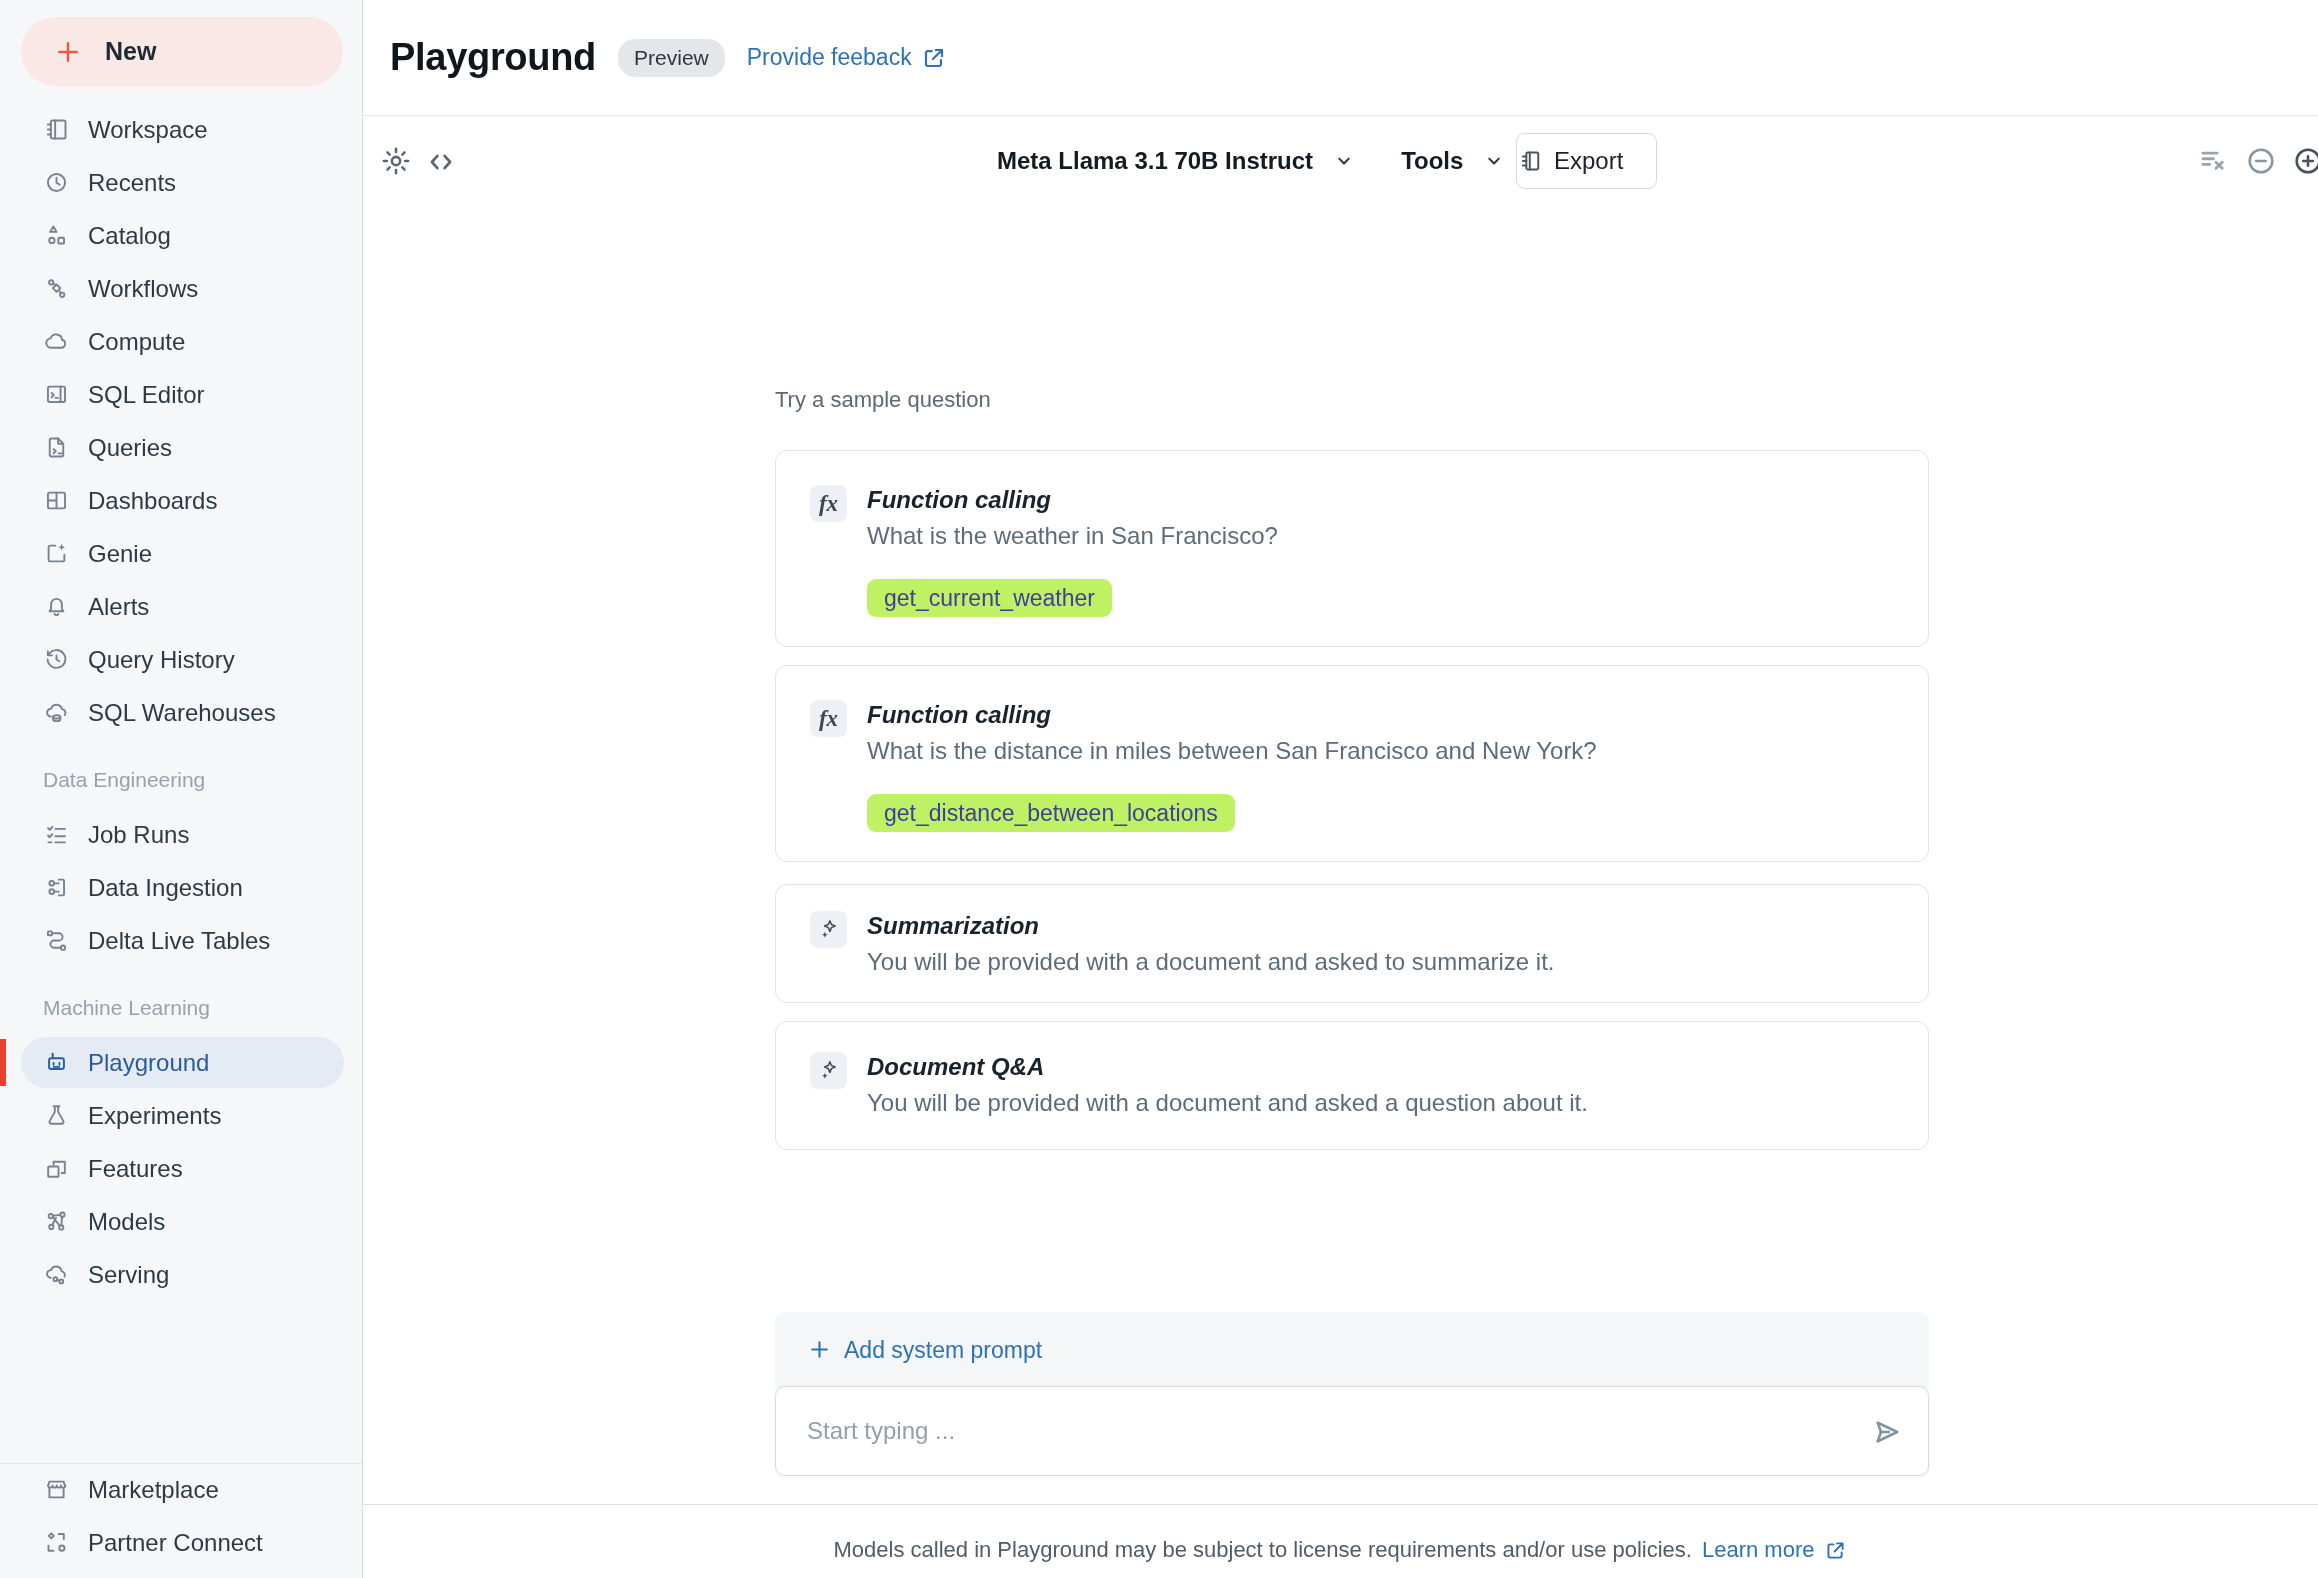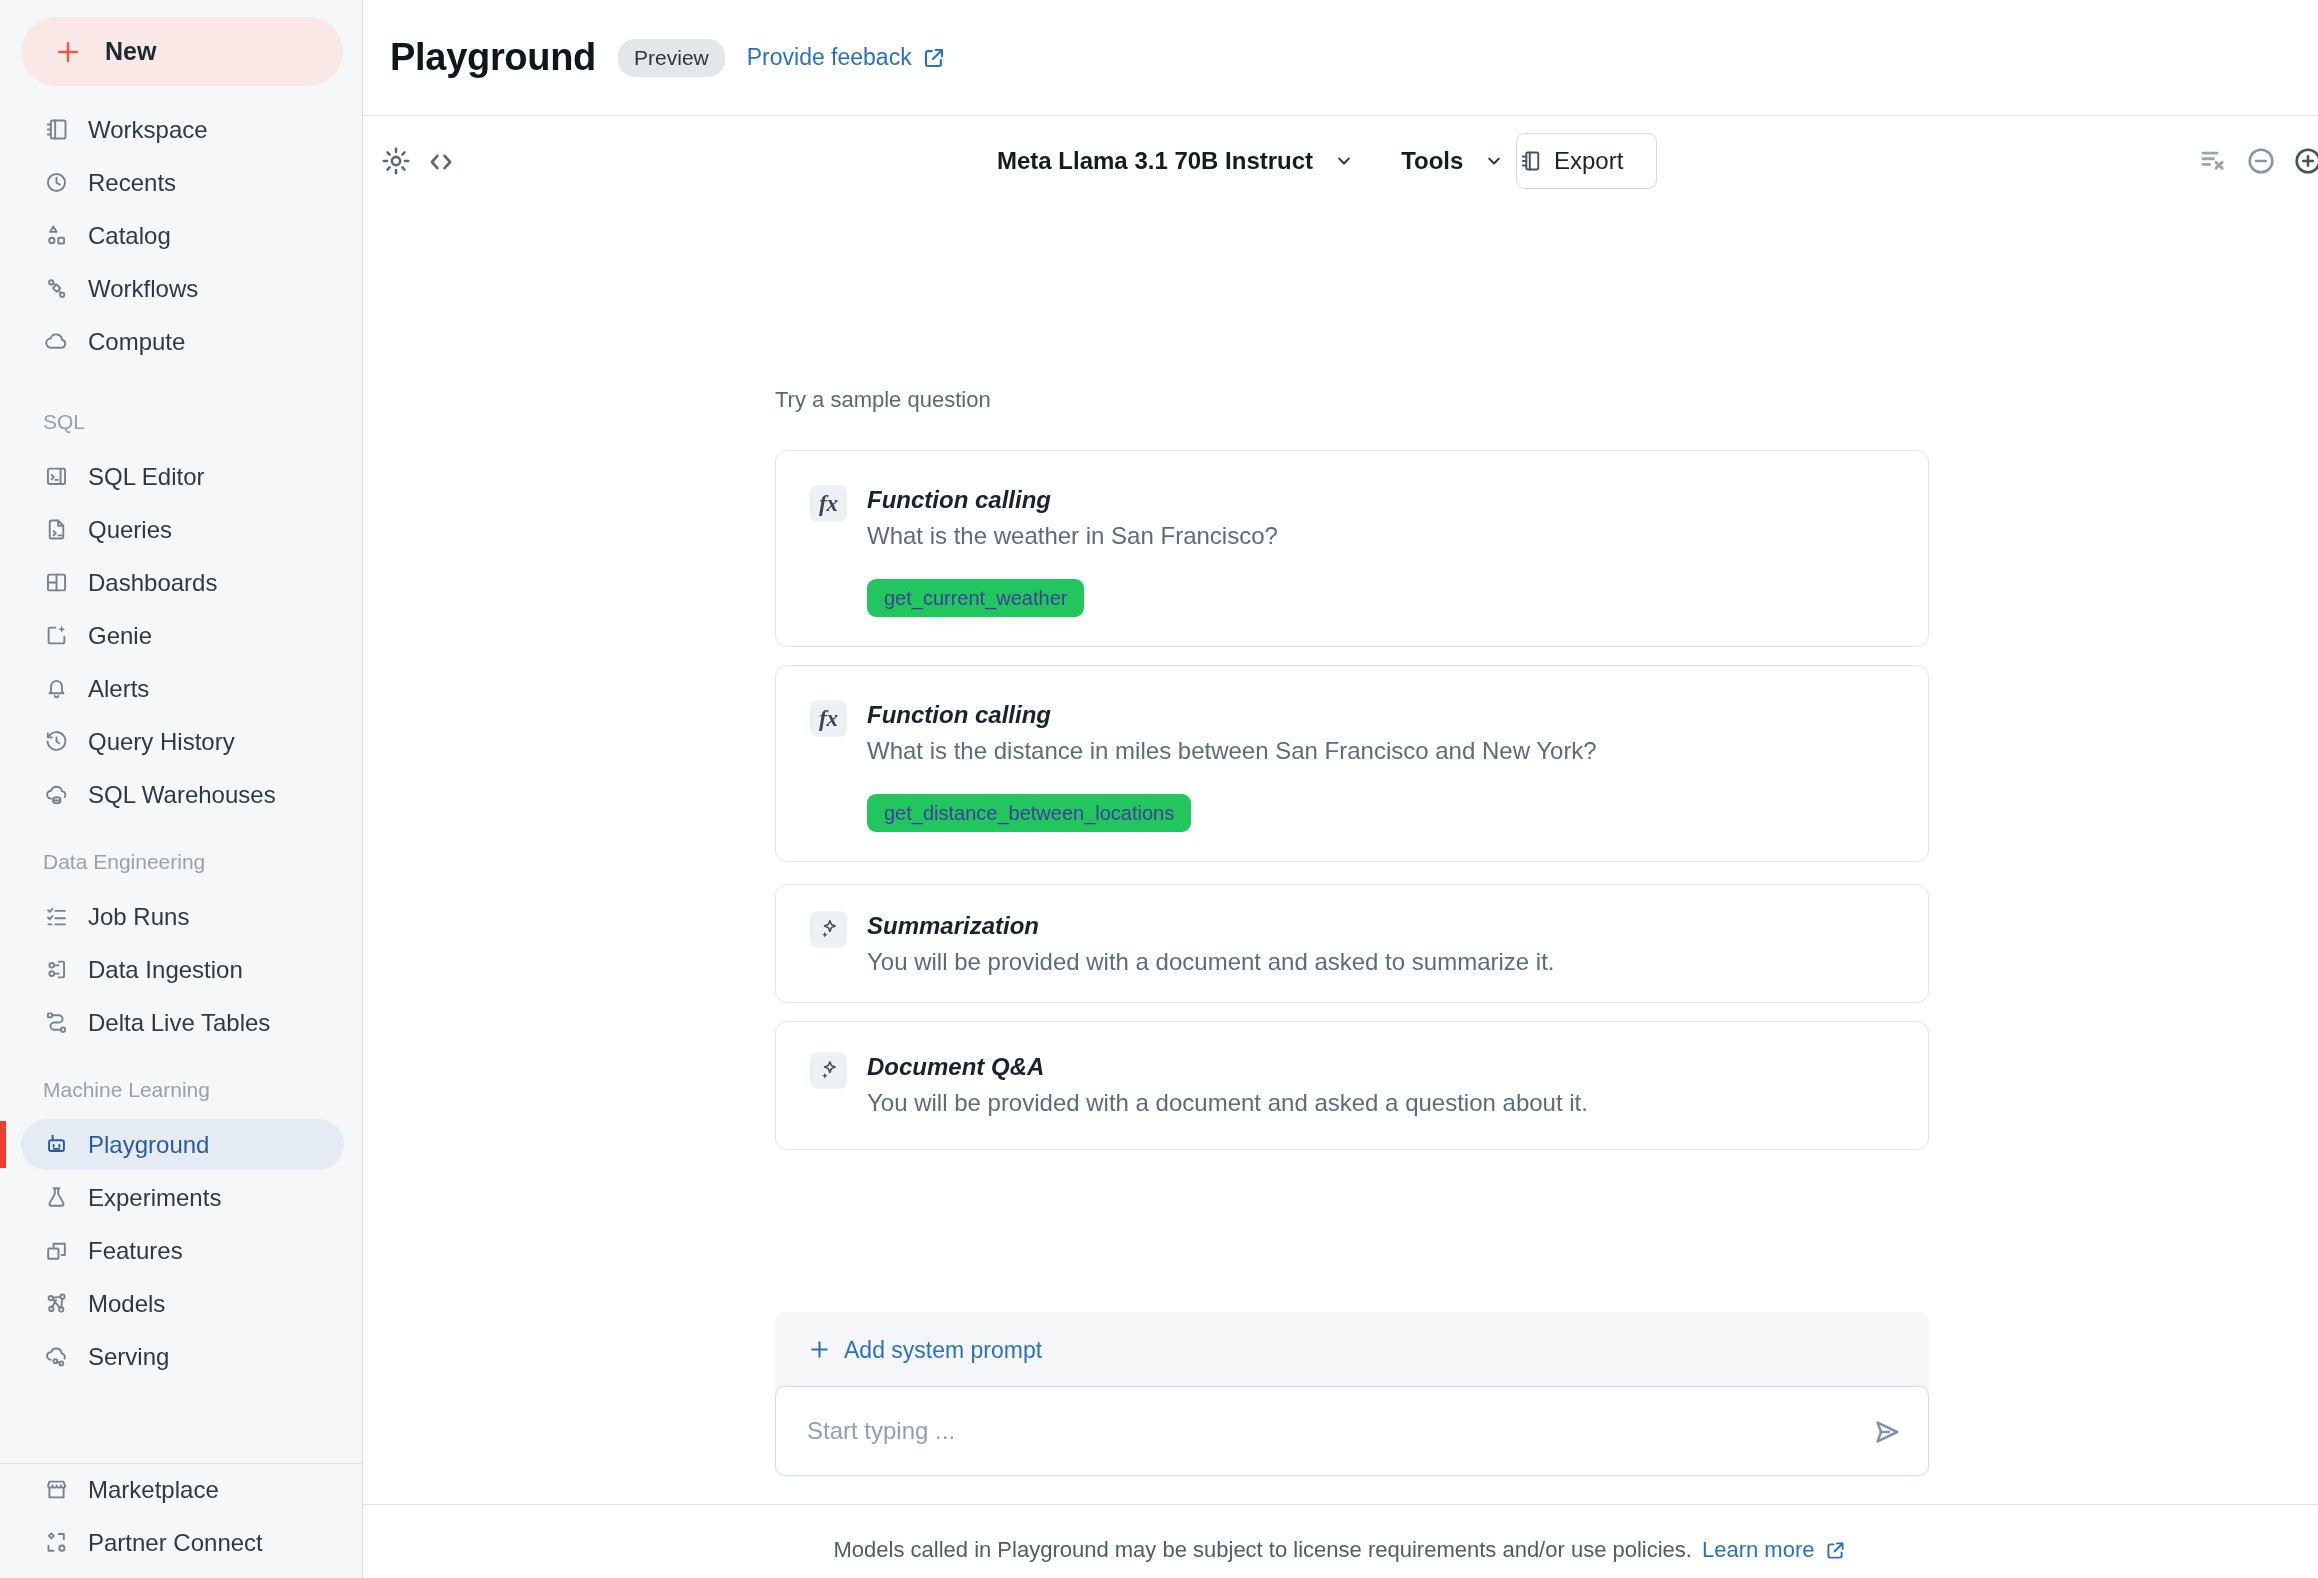--- a/index.html
+++ b/index.html
@@ -79,22 +79,22 @@
   .card:nth-child(2) { margin-bottom:22px; }
   .card:nth-child(3) { height:119px; padding-top:26px; }
   .card:nth-child(4) { height:129px; padding-top:30px; margin-bottom:0; }
   .card-iconbox { width:37px; height:37px; flex:0 0 37px; background:#edf0f4; border-radius:8px;
                   display:flex; align-items:center; justify-content:center; color:#434e59; }
   .card-iconbox .cicon { width:25px; height:25px; }
   .card-iconbox .cicon svg { width:100%; height:100%; }
   .fx-glyph { font-family:"Liberation Serif", serif; font-style:italic; font-weight:600; font-size:23px; color:#3c4752; }
   .card-title { font-size:24px; line-height:30px; font-weight:700; color:#1a222b;font-style:italic; }
   .card-desc { font-size:24px; line-height:30px; color:#5d6c7b; margin-top:6px; }
-  .card-tag { display:inline-block; margin-top:28px; background:#22c55e; color:#403f9c;
-              font-size:20px; line-height:28px; padding:5px 17px; border-radius:9px; }
+  .card-tag { display:inline-block; margin-top:28px; background:#bef264; color:#403f9c;
+              font-size:23px; line-height:28px; padding:5px 17px; border-radius:9px; }
 
   .composer-panel { position:absolute; left:412px; top:1312px; width:1154px; height:84px;
                     background:#f4f6f8; border-radius:10px; display:flex; align-items:center;
                     padding:0 32px 8px 32px; }
   .add-prompt { display:flex; align-items:flex-start; gap:12px; color:#2d72b8; font-size:23px; cursor:pointer; }
   .add-prompt .picon { width:25px; height:25px; }
   .add-prompt .picon svg { width:100%; height:100%; }
 
   .chat-input-wrap { position:absolute; left:412px; top:1386px; width:1154px; height:90px; background:#fff;
                      border:1px solid #d5dbe2; border-radius:10px; box-shadow:0 1px 4px rgba(20,30,40,.05); }
@@ -167,21 +167,20 @@
           <span class="lbl">Workflows</span>
         </div>
         <div class="nav-item">
           <span class="icn">
             <svg viewBox="0 0 24 24" fill="none" stroke="currentColor" stroke-width="1.7" stroke-linecap="round" stroke-linejoin="round">
               <path d="M7.3 17.5h8.8a3.6 3.6 0 0 0 .8-7.1A5.2 5.2 0 0 0 6.8 9.2a3.9 3.9 0 0 0 .5 8.3z"></path>
             </svg>
           </span>
           <span class="lbl">Compute</span>
         </div>
-        <div class="nav-section-header first-gap">SQL</div>
         <div class="nav-item">
           <span class="icn">
             <svg viewBox="0 0 24 24" fill="none" stroke="currentColor" stroke-width="1.7" stroke-linecap="round" stroke-linejoin="round">
               <rect x="4.4" y="5" width="15.2" height="13.6" rx="1.5"></rect>
               <path d="M15.6 5v13.6"></path>
               <path d="M7.6 10.6l2 2-2 2M11 15h2.4"></path>
             </svg>
           </span>
           <span class="lbl">SQL Editor</span>
         </div>

